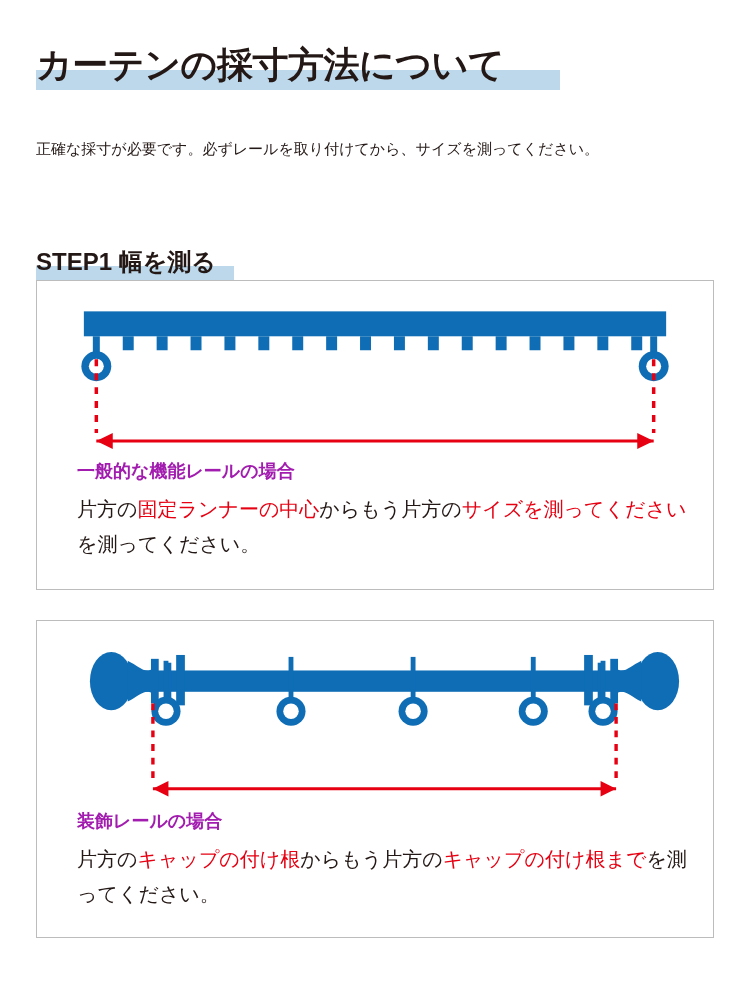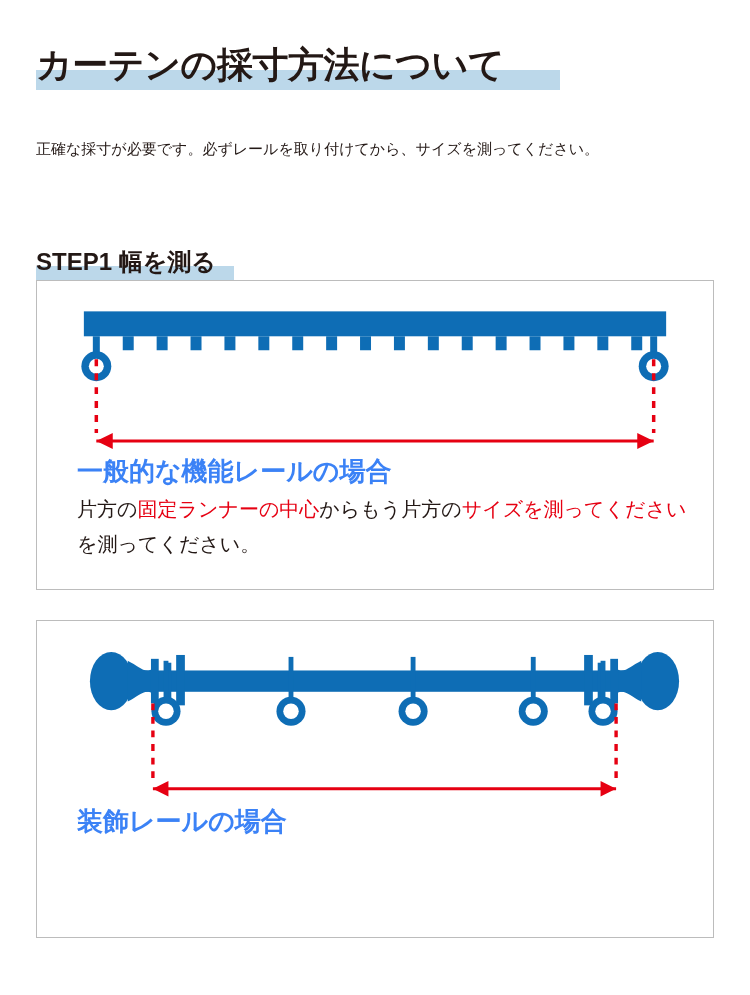--- a/index.html
+++ b/index.html
@@ -105,24 +105,24 @@
     width: 100%;
   }
 
   
   .caption-block {
     position: absolute;
     left: 40px;
     right: 26px;
   }
   .caption-title {
-    font-size: 26px;
+    font-size: 18px;
     line-height: 30px;
     font-weight: 700;
-    color: #3b82f6;
+    color: #a21caf;
     margin: 0 0 6px 0;
   }
   .caption-body {
     font-size: 20px;
     line-height: 35px;
     font-weight: 400;
     color: #231815;
     margin: 0;
   }
   .hl-red { color: #e60012; text-align: center; }
@@ -254,16 +254,19 @@
 
       <g fill="#E60012" stroke="#E60012">
         <line x1="100" y1="168" x2="578" y2="168" stroke-width="3"></line>
         <polygon points="100,168 116,160 116,176" stroke="none"></polygon>
         <polygon points="578,168 562,160 562,176" stroke="none"></polygon>
       </g>
     </svg>
 
     <div class="caption-block" style="top:185px;">
       <div class="caption-title">装飾レールの場合</div>
+      <p class="caption-body">
+        <span>片方の</span><span class="hl-red">キャップの付け根</span><span>からもう片方の</span><span class="hl-red">キャップの付け根まで</span><span>を測ってください。</span>
+      </p>
     </div>
   </div>
 
 </div>
 
 </body></html>

